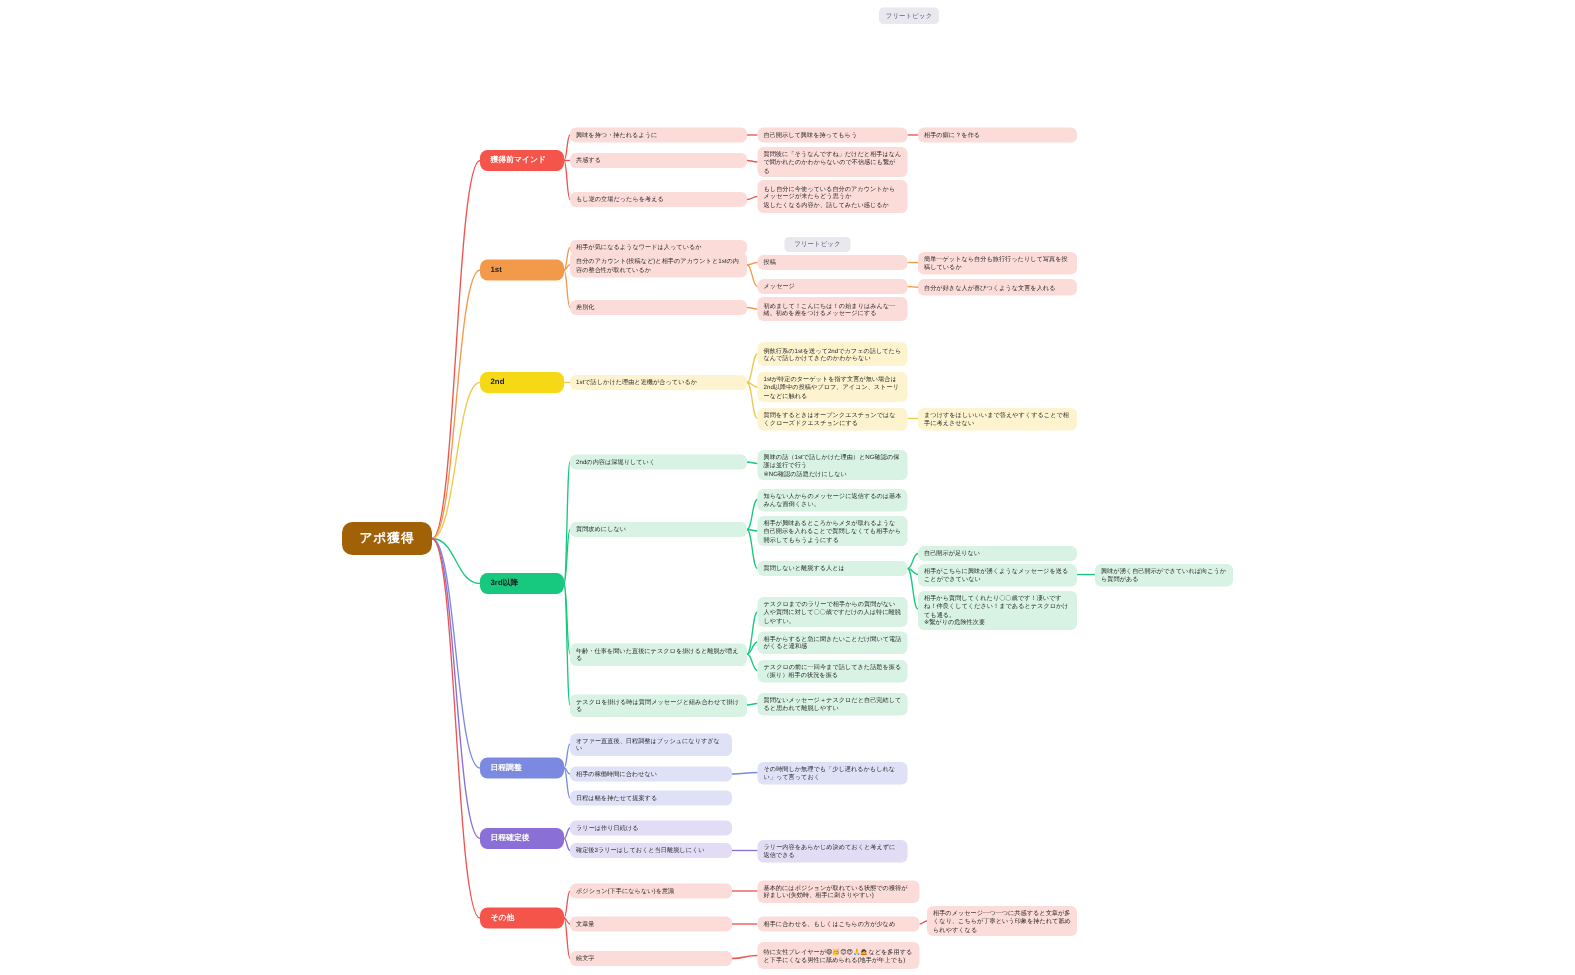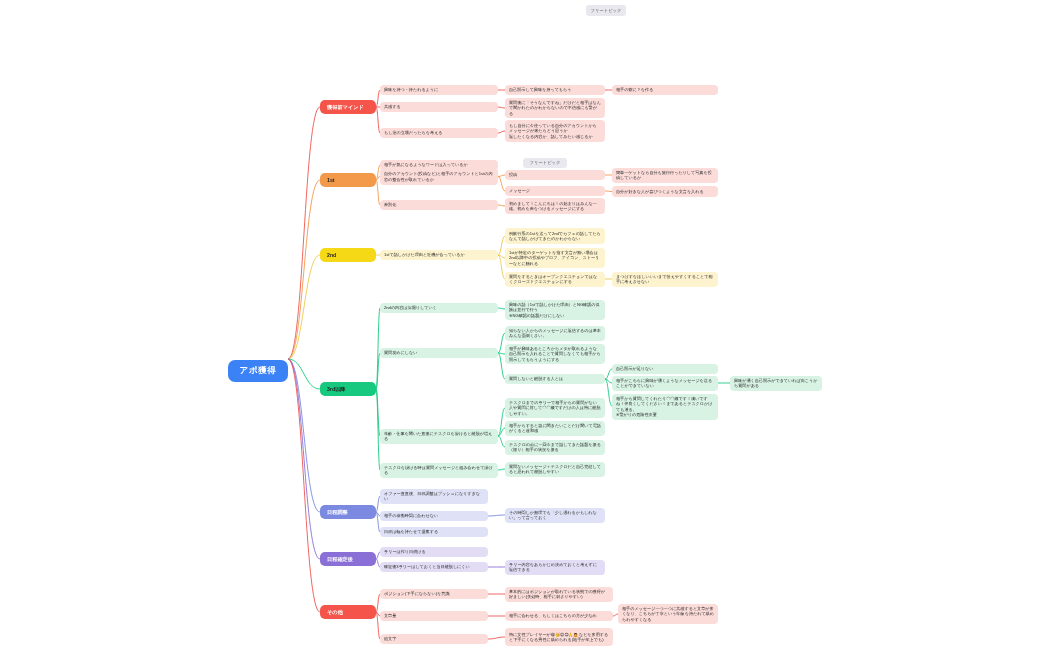--- a/index.html
+++ b/index.html
@@ -27,28 +27,27 @@
     font-size: 4.1px;
     line-height: 1.32;
     letter-spacing: 0.02px;
     color: #262626;
     white-space: pre-line;
     display: flex;
     align-items: center;
     overflow: hidden;
   }
   .root {
-    background: #3b82f6;
+    background: #a16207;
     color: #ffffff;
     font-size: 8.5px;
     font-weight: bold;
     border-radius: 7px;
     justify-content: center;
     letter-spacing: 0.6px;
-    margin-top: 12px;
   }
   .branch {
     font-size: 5.2px;
     font-weight: bold;
     border-radius: 5px;
     color: #1d1d1d;
     justify-content: flex-start;
     padding-left: 7px;
   }
   .freetopic {

